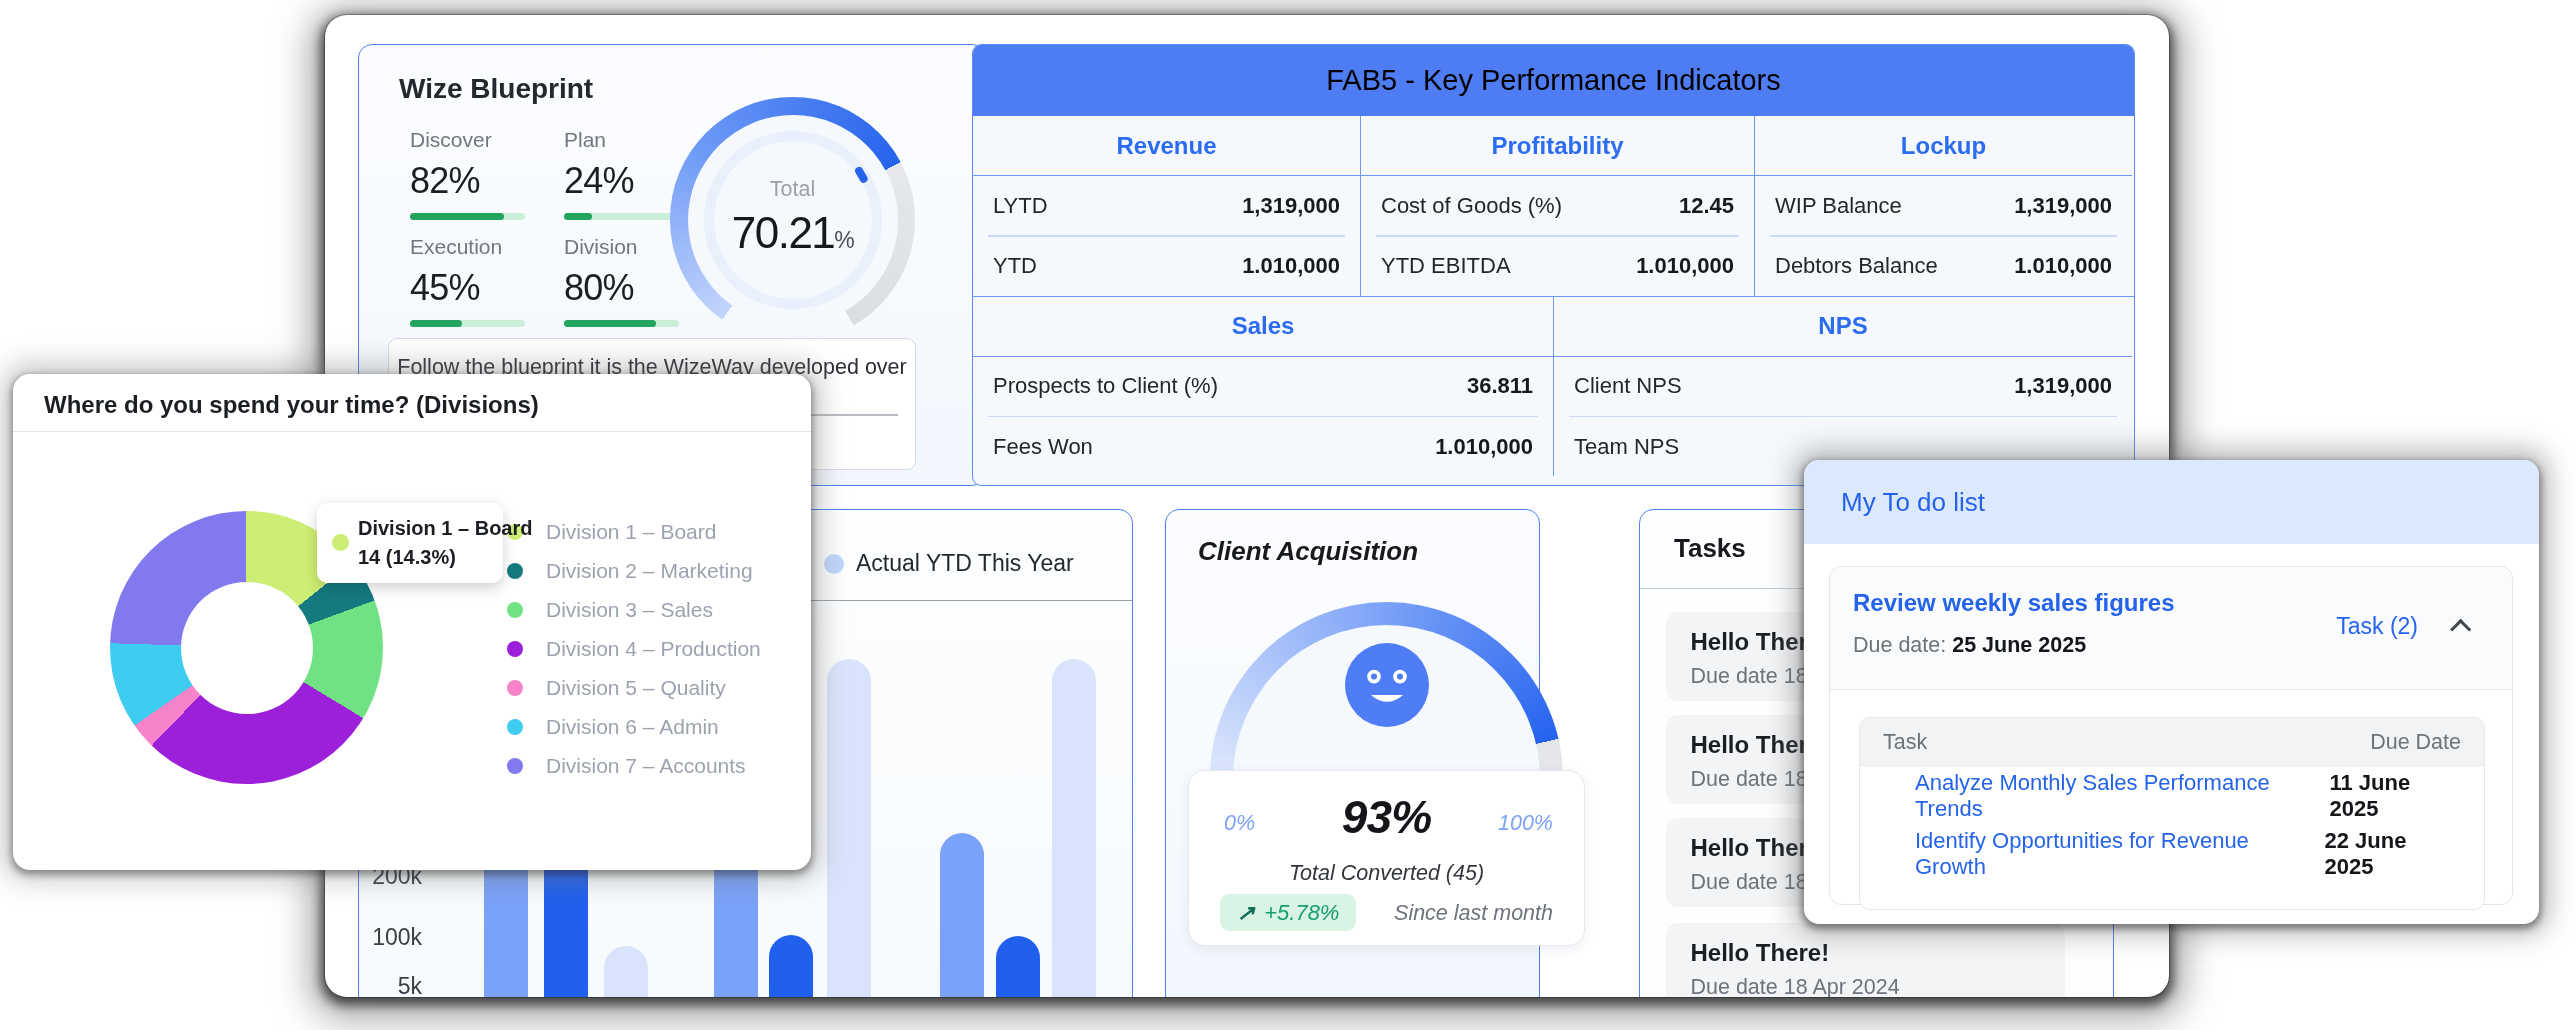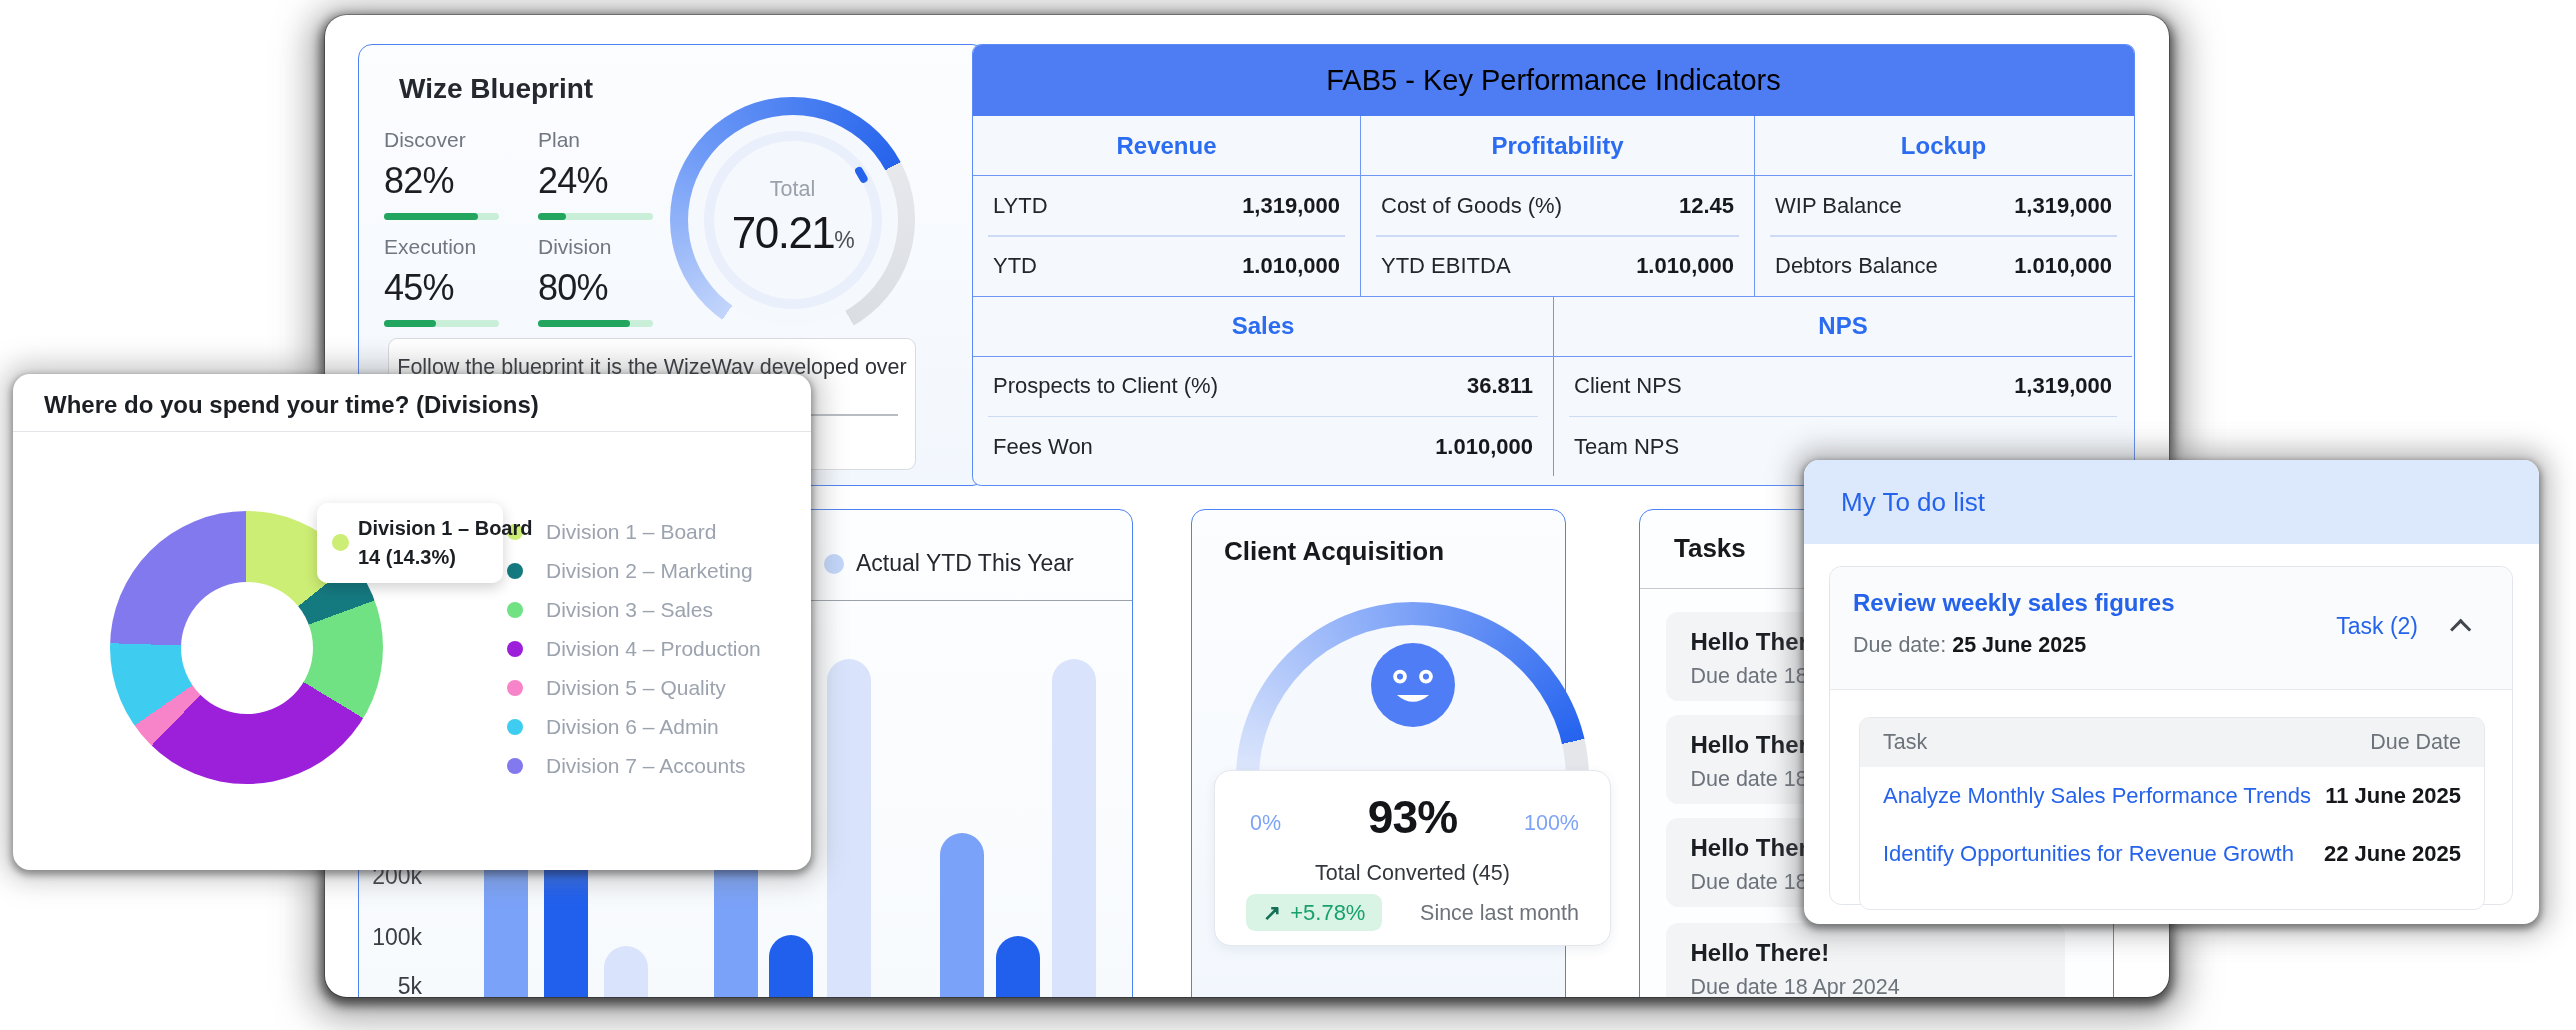--- a/index.html
+++ b/index.html
@@ -9,21 +9,21 @@
   .main-window { position:absolute; left:325px; top:15.3px; width:1844px; height:982px;
     background:#ffffff; border-radius:21.5px; overflow:hidden;
     box-shadow:0 4.6px 10.7px 3.1px rgba(0,0,0,.62), 0 0 0 0.8px rgba(0,0,0,.35), 0 7.7px 34px 15.3px rgba(105,105,105,.55); z-index:1; }
 
   .card { position:absolute; background:linear-gradient(180deg,#fcfdff 0%,#f2f7fd 100%);
     border:1.9px solid #4d82f4; border-radius:14px; }
 
   
   .wize-card { left:33px; top:29px; width:628px; height:442px;text-decoration:underline; }
   .wize-title { position:absolute; left:40px; top:28px; font-size:28px; font-weight:600; color:#25282e; }
-  .metric { position:absolute; width:138px; }
+  .metric { position:absolute; width:138px;margin-left:26px; }
   .metric .m-label { font-size:21px; color:#717780; }
   .metric .m-value { font-size:36px; color:#1c1e22; font-weight:500; margin-top:7.7px; letter-spacing:-0.8px; }
   .metric .m-track { margin-top:10.7px; width:115px; height:7px; border-radius:4.6px; background:#c9efd9; position:relative; }
   .metric .m-fill { position:absolute; left:0; top:0; height:7px; border-radius:4.6px; background:#22a55e; }
   .m-pos-0 { left:25px;  top:83px; }
   .m-pos-1 { left:179px; top:83px; }
   .m-pos-2 { left:25px;  top:190px; }
   .m-pos-3 { left:179px; top:190px; }
 
   .wize-gauge { position:absolute; left:311px; top:52px; width:245px; height:245px; }
@@ -67,21 +67,21 @@
   .bars-legend-label { position:absolute; left:497px; top:40px; font-size:23px; color:#25282e; }
   .bars-divider { position:absolute; left:0; top:90px; width:100%; height:1.2px; background:#9ba1aa; }
   .ytick { position:absolute; left:6.1px; width:57px; text-align:right; font-size:23px; color:#3a3e44; }
   .yt-0 { top:353px; } .yt-1 { top:414px; } .yt-2 { top:463px; }
   .bar { position:absolute; bottom:0; width:44px; border-radius:22px 22px 0 0; }
   .bar-pale   { background:#d9e4fc; }
   .bar-medium { background:#7aa2f8; }
   .bar-dark   { background:#2160ed; }
 
   
-  .client-card { left:866px; top:494px; width:375px; height:506px; }
+  .client-card { left:840px; top:494px; width:375px; height:506px;font-style:italic; }
   .client-title { position:absolute; left:32px; top:26px; font-size:26px; font-weight:600; color:#17191d; }
   .half-gauge { position:absolute; left:44px; top:92px; width:353px; height:176px; overflow:hidden; }
   .half-gauge .hg-ring { position:absolute; left:0; top:0; width:353px; height:353px; border-radius:50%;
     background:conic-gradient(from 270deg, #dfe8fc 0deg, #86a9f8 80deg, #2563ef 167deg, #e4e6ea 167deg 180deg, transparent 180deg 360deg); }
   .half-gauge .hg-hole { position:absolute; left:23px; top:23px; width:307px; height:307px; border-radius:50%; background:#f5f8fd; }
   .smiley { position:absolute; left:179px; top:133px; width:84px; height:84px; }
   .client-panel { position:absolute; left:22px; top:260px; width:397px; height:176px; background:#ffffff;
     border:1.2px solid #e4e7ec; border-radius:17px; box-shadow:0 3.1px 10.7px rgba(40,60,110,.08); }
   .cp-min { position:absolute; left:35px; top:40px; font-size:21.5px; color:#7da3f8; }
   .cp-max { position:absolute; right:31px; top:40px; font-size:21.5px; color:#7da3f8; }
@@ -136,21 +136,21 @@
   .todo-summary .ts-due { position:absolute; left:23px; top:66px; font-size:21.5px; color:#6d737b; }
   .todo-summary .ts-due b { color:#15171b; font-weight:700; }
   .todo-summary .ts-count { position:absolute; right:94px; top:46px; font-size:23px; color:#2563eb; }
   .chev { position:absolute; right:44px; top:55px; width:15.3px; height:15.3px; border-top:3.1px solid #42464d; border-left:3.1px solid #42464d;
     transform:rotate(45deg); }
   .todo-table { position:absolute; left:29px; top:150px; width:626px; height:193px; border:1.2px solid #e4e7ec; border-radius:10.7px;
     overflow:hidden; background:#ffffff; }
   .tt-headrow { height:49px; background:#f2f3f5; display:flex; align-items:center; justify-content:space-between; padding:0 23px; }
   .tt-headrow span { font-size:21.5px; color:#6d737b; }
   .tt-row { height:58px; display:flex; align-items:center; justify-content:space-between; padding:0 23px; }
-  .tt-row .tr-task { font-size:22px; color:#2563eb; }
+  .tt-row .tr-task { font-size:22px; color:#2563eb;margin-left:32px; }
   .tt-row .tr-date { font-size:22px; color:#15171b; font-weight:600; }
 </style>
 </head>
 <body>
 
 <div class="main-window">
 
   <div class="card wize-card">
     <div class="wize-title">Wize Blueprint</div>
 

